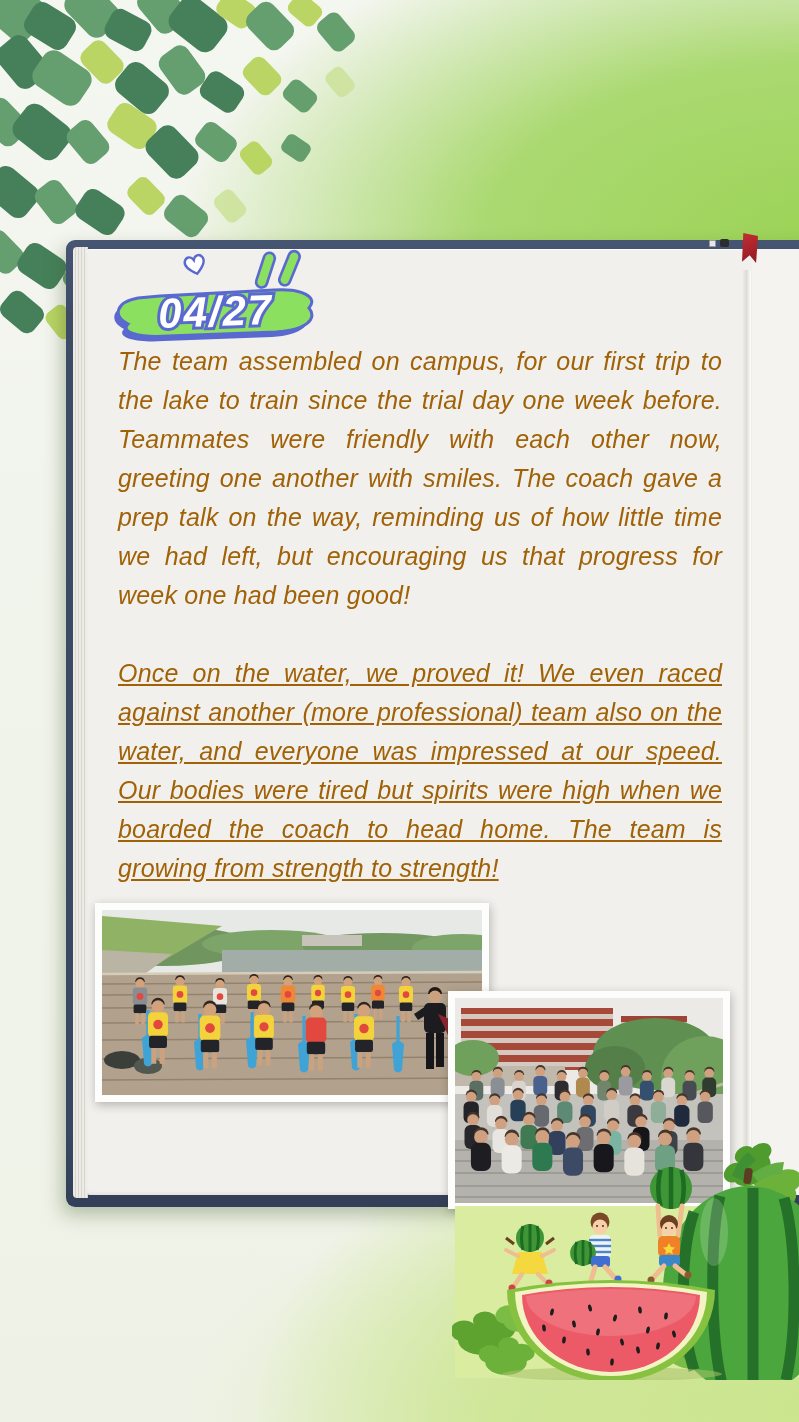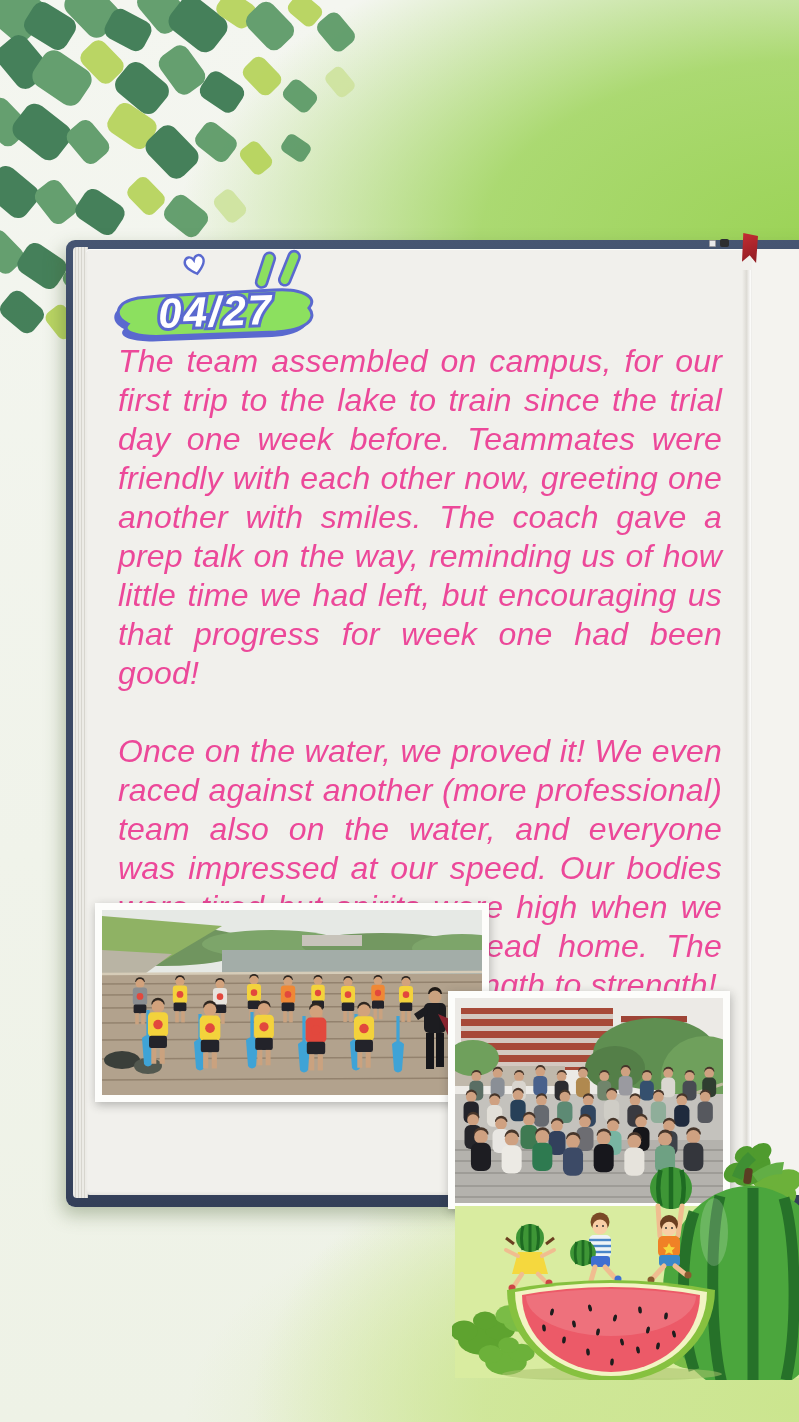--- a/index.html
+++ b/index.html
@@ -53,24 +53,24 @@
   .clip-mark-b { position:absolute; left:643px; top:0; width:7px; height:7px; background:#e8e8ea; border:1px solid #9a9aa0; border-radius:1px; }
 
   
   .date-badge { position:absolute; left:104px; top:272px; z-index:4; }
   .doodle-heart { position:absolute; left:181px; top:252px; z-index:4; transform:rotate(-14deg); }
   .doodle-slashes { position:absolute; left:250px; top:246px; z-index:4; }
 
   
   .entry {
     position:absolute; left:118px; top:342px; width:604px; z-index:4;
-    font-style:italic; font-size:32px; line-height:39px; letter-spacing:.2px;
-    color:#ec4899; text-align:justify;
-  }
-  .entry p + p { margin-top:39px; }
+    font-style:italic; font-size:25px; line-height:39px; letter-spacing:.2px;
+    color:#a16207; text-align:justify;
+  }
+  .entry p + p { margin-top:39px;text-decoration:underline; }
 
   
   .photo { position:absolute; background:#fdfdfb; box-shadow:1px 3px 9px rgba(40,40,40,.3); }
   .photo1 { left:95px; top:903px; padding:7px; z-index:5; }
   .photo2 { left:448px; top:991px; padding:7px 7px 6px 7px; z-index:6; }
 
   
   .sticker { position:absolute; left:452px; top:1140px; z-index:7; }
 </style>
 </head>

